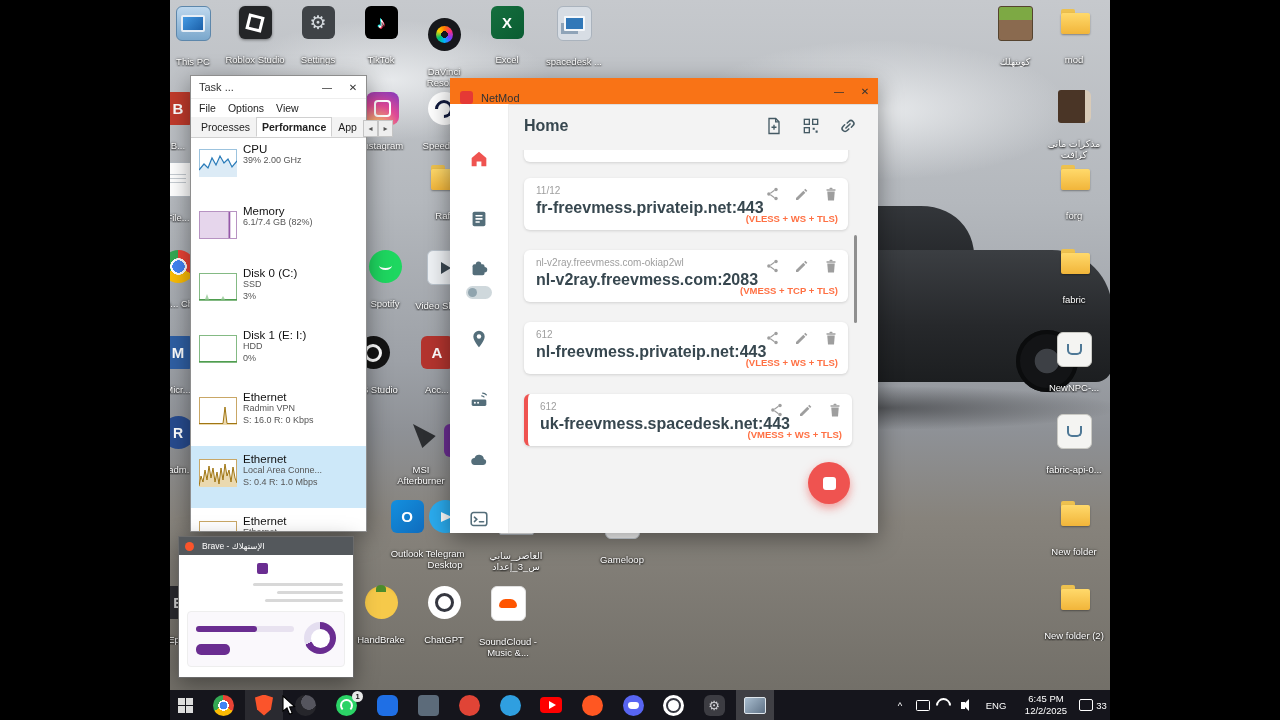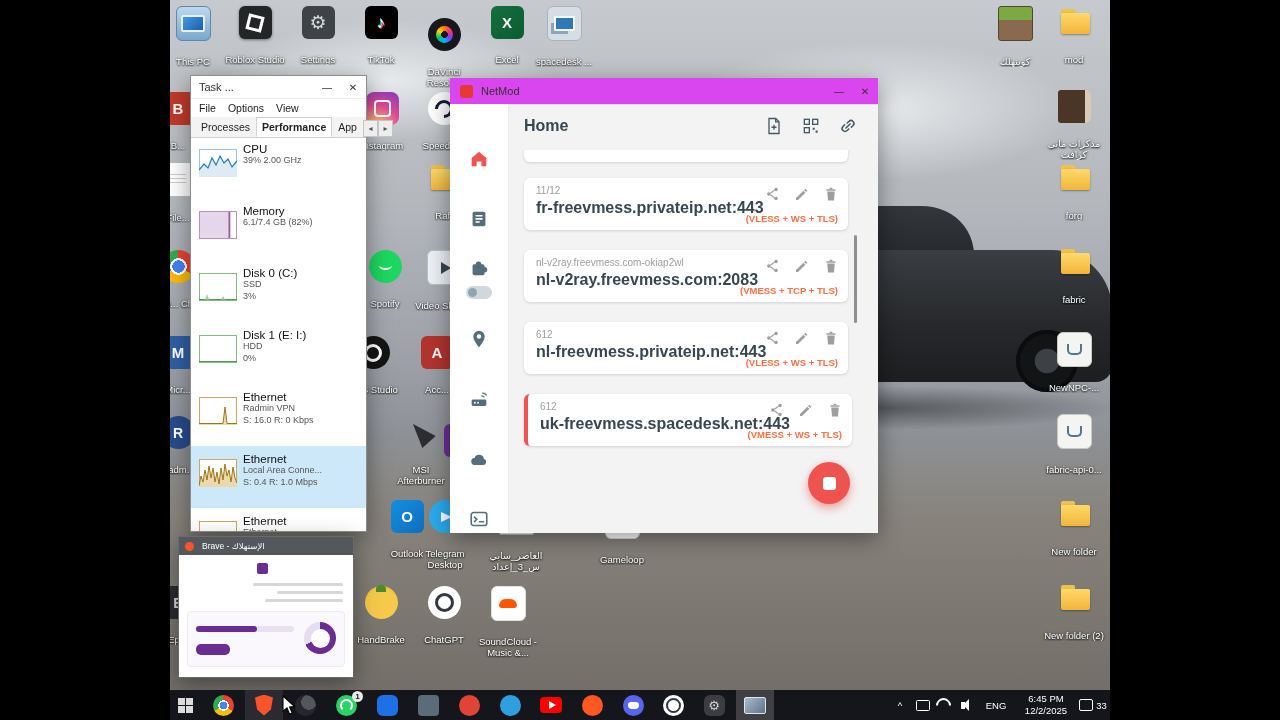--- a/index.html
+++ b/index.html
@@ -98,21 +98,21 @@
   #tm-tab-arrows{margin-left:auto;display:flex}
   .tm-arrow{width:13px;height:15px;border:1px solid #c5c5c5;background:#eee;font-size:8px;color:#555;display:flex;align-items:center;justify-content:center}
   #tm-list{position:absolute;top:60px;left:0;right:0;bottom:0;overflow:hidden}
   .tmrow{position:relative;height:55px;padding:7px 2px 0 52px}
   .tmrow.sel{background:#cde8f9}
   .tmrow .chart{position:absolute;left:8px;top:13px;width:38px;height:28px}
   .tm-name{font-size:11.5px;color:#111}
   .tm-sub{font-size:9px;color:#555;line-height:1.3}
   
   #nm{left:280px;top:78px;width:428px;height:455px;background:#f3f3f3}
-  #nm-titlebar{height:26px;background:#d946ef;display:flex;align-items:center;border-bottom:1px solid #dedede}
+  #nm-titlebar{height:26px;background:#f97316;display:flex;align-items:flex-end;border-bottom:1px solid #dedede}
   #nm-appicon{width:13px;height:13px;border-radius:3px;background:#e53935;margin:0 8px 0 10px}
   #nm-title{flex:1;font-size:11px;color:#333}
   #nm-sidebar{position:absolute;left:0;top:26px;bottom:0;width:58px;background:#fff;border-right:1px solid #ececec}
   .nm-side-ico{position:absolute;left:18px;width:22px;height:22px}
   #nm-toggle{position:absolute;left:16px;top:182px;width:26px;height:13px;border-radius:7px;background:#cfd8dc}
   #nm-toggle::after{content:"";position:absolute;left:2px;top:2px;width:9px;height:9px;border-radius:50%;background:#90a4ae}
   #nm-main{position:absolute;left:58px;top:26px;right:0;bottom:0}
   #nm-page-title{position:absolute;left:16px;top:13px;font-size:16px;font-weight:bold;color:#37474f}
   #nm-header-icons{position:absolute;right:20px;top:12px;display:flex;gap:17px}
   #nm-header-icons svg{width:20px;height:20px}
@@ -217,21 +217,21 @@
     <div class="dlabel">TikTok</div>
   </div>
   <div class="dicon" style="left:246px;top:18px">
     <div class="dimg i-davinci"></div>
     <div class="dlabel">DaVinci Resolve</div>
   </div>
   <div class="dicon" style="left:309px;top:6px">
     <div class="dimg i-excel"></div>
     <div class="dlabel">Excel</div>
   </div>
-  <div class="dicon" style="left:366px;top:6px">
+  <div class="dicon" style="left:376px;top:6px">
     <div class="dimg i-spacedesk"></div>
     <div class="dlabel">spacedesk ...</div>
   </div>
 
   <div class="dicon" style="left:817px;top:6px">
     <div class="dimg i-cube"></div>
     <div class="dlabel">كوينهلك</div>
   </div>
   <div class="dicon" style="left:876px;top:6px">
     <div class="dimg i-folder"></div>

